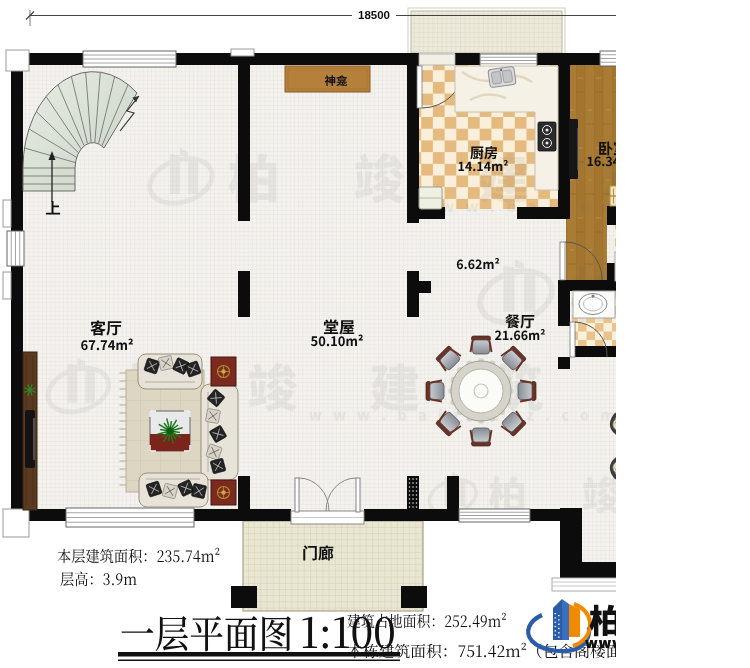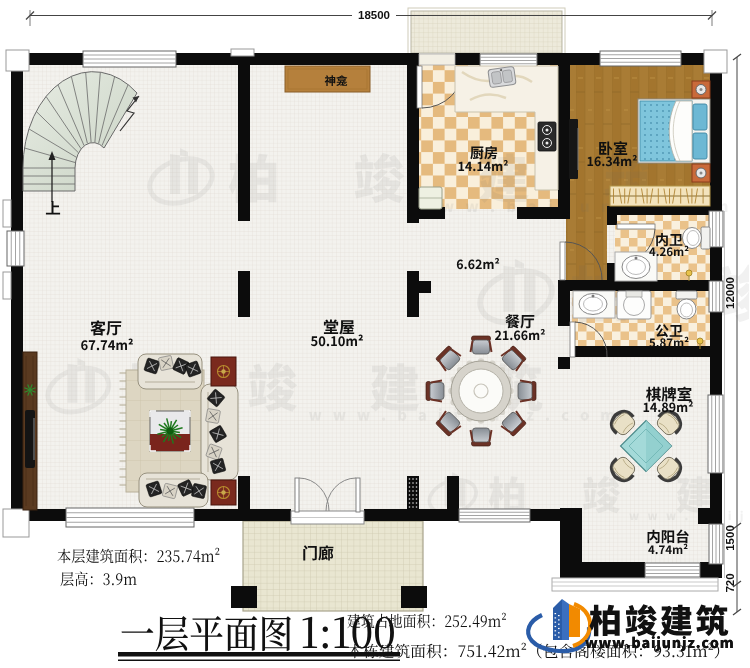--- a/index.html
+++ b/index.html
@@ -1,14 +1,14 @@
 <!DOCTYPE html>
 <html><head><meta charset="utf-8"><style>
 html,body{margin:0;padding:0;background:#fff}
-#c{position:relative;width:749px;height:668px;overflow:hidden;font-family:"Liberation Sans",sans-serif}
+#c{position:relative;width:616px;height:668px;overflow:hidden;font-family:"Liberation Sans",sans-serif}
 </style></head><body>
 <div id="c">
 <svg width="750" height="668" viewBox="0 0 750 668">
 <defs>
         <path id="g1" d="M588 853C583 800 571 736 557 679H416V342C396 379 337 483 303 537H380V671H283V854H150V671H37V537H131C109 428 65 299 14 210C36 173 71 115 85 70C109 108 131 156 150 208V-96H283V330C299 289 314 249 324 216L416 329V-88H561V-39H777V-81H929V679H709C727 727 745 781 762 836ZM561 255H777V98H561ZM561 392V542H777V392Z"></path>
         <path id="g2" d="M65 503C83 402 96 269 95 183L205 207C202 295 189 423 167 526ZM692 503C759 455 847 385 886 339L987 420C942 466 852 532 786 575ZM547 558C504 509 434 455 374 420C401 397 446 344 466 319C530 366 613 443 669 508ZM127 811C142 774 160 725 171 687H46V554H388V687H238L297 708C287 746 264 803 244 847ZM243 525C240 415 228 269 212 170C145 155 83 142 34 133L61 -10C155 13 275 42 386 72L373 206L318 193C335 283 352 400 366 504ZM437 541C471 556 519 564 816 601C831 578 844 557 853 539L966 603C930 665 853 760 795 828L690 773L742 705L601 691C641 733 680 782 711 828L571 868C534 793 472 722 452 702C432 682 414 668 394 663C409 629 430 567 437 541ZM587 416C547 330 467 256 375 211C402 189 449 140 469 114C487 124 504 136 521 149C536 127 553 106 571 87C508 54 435 30 357 15C382 -13 413 -65 427 -99C518 -76 601 -45 673 -2C736 -44 810 -76 897 -97C915 -61 953 -6 982 22C908 35 842 56 785 83C845 141 892 213 924 302L834 341L810 336H690C698 351 707 366 714 382ZM608 227H737C719 201 698 178 673 156C648 178 627 201 608 227Z"></path>
         <path id="g3" d="M385 787V679H544V647H337V541H544V507H381V399H544V367H376V267H544V234H338V125H544V75H681V125H936V234H681V267H907V367H681V399H902V541H949V647H902V787H681V854H544V787ZM681 541H775V507H681ZM681 647V679H775V647ZM87 342C87 357 124 379 151 394H217C210 342 200 294 188 252C173 280 160 313 149 350L44 315C68 235 97 171 132 119C102 69 64 29 18 -1C48 -19 101 -68 122 -95C162 -66 197 -28 226 18C328 -59 460 -78 621 -78H924C932 -39 955 24 975 54C895 51 692 51 625 51C489 52 372 66 284 134C321 232 345 355 357 504L276 522L252 519H246C287 593 329 678 363 764L277 822L230 804H52V679H184C153 605 120 544 106 522C84 487 54 458 32 451C50 423 78 368 87 342Z"></path>
         <path id="g4" d="M436 512V283C436 231 433 176 409 125L397 238L301 219V377H412V503H56V377H160V191L28 167L56 30C156 54 284 83 403 113C382 75 348 39 293 9C321 -11 375 -65 395 -93C516 -25 559 88 571 196C602 155 630 111 645 79L712 126V72C712 -6 721 -30 741 -52C759 -72 791 -81 818 -81C836 -81 857 -81 876 -81C896 -81 921 -77 936 -68C955 -59 967 -45 976 -26C984 -7 990 32 992 68C956 80 912 103 887 124C886 96 885 73 883 62C882 51 880 47 877 45C875 43 872 42 869 42C867 42 863 42 861 42C857 42 855 44 853 47C852 51 852 60 852 76V512ZM576 386H712V232C687 265 658 299 632 326L576 290ZM591 860C572 790 540 720 502 662V769H288L312 829L173 865C140 764 79 658 12 594C46 576 106 538 134 515C165 551 197 597 227 649H240C264 606 290 553 300 519L422 575C415 596 402 622 387 649H493C478 628 462 609 446 593C480 575 541 537 568 514C599 550 630 597 658 649H685C714 605 743 554 756 520L886 568C876 591 858 620 839 649H960V769H711L731 827Z"></path>
         <path id="g5" d="M168 0H371L417 217C427 270 435 322 444 384H449C459 322 468 270 479 217L527 0H735L869 569H704L655 315C645 258 639 202 630 144H625C613 202 603 258 590 315L529 569H376L317 315C303 259 294 202 284 144H279C270 202 264 258 255 315L204 569H28Z"></path>
         <path id="g6" d="M176 -14C237 -14 282 35 282 97C282 159 237 207 176 207C114 207 70 159 70 97C70 35 114 -14 176 -14Z"></path>

